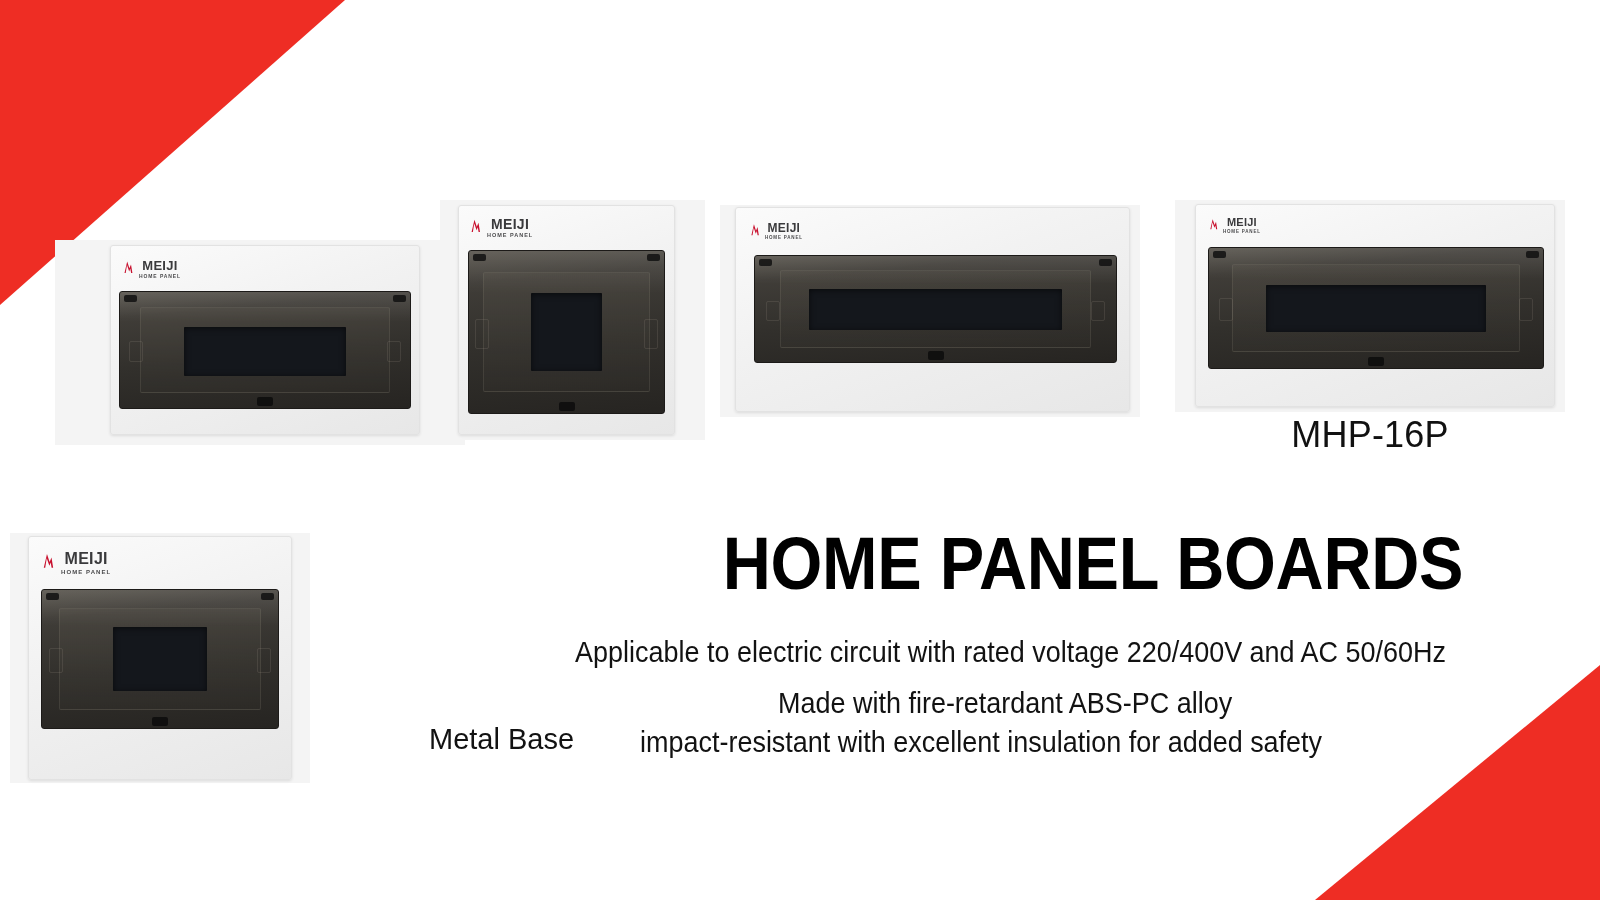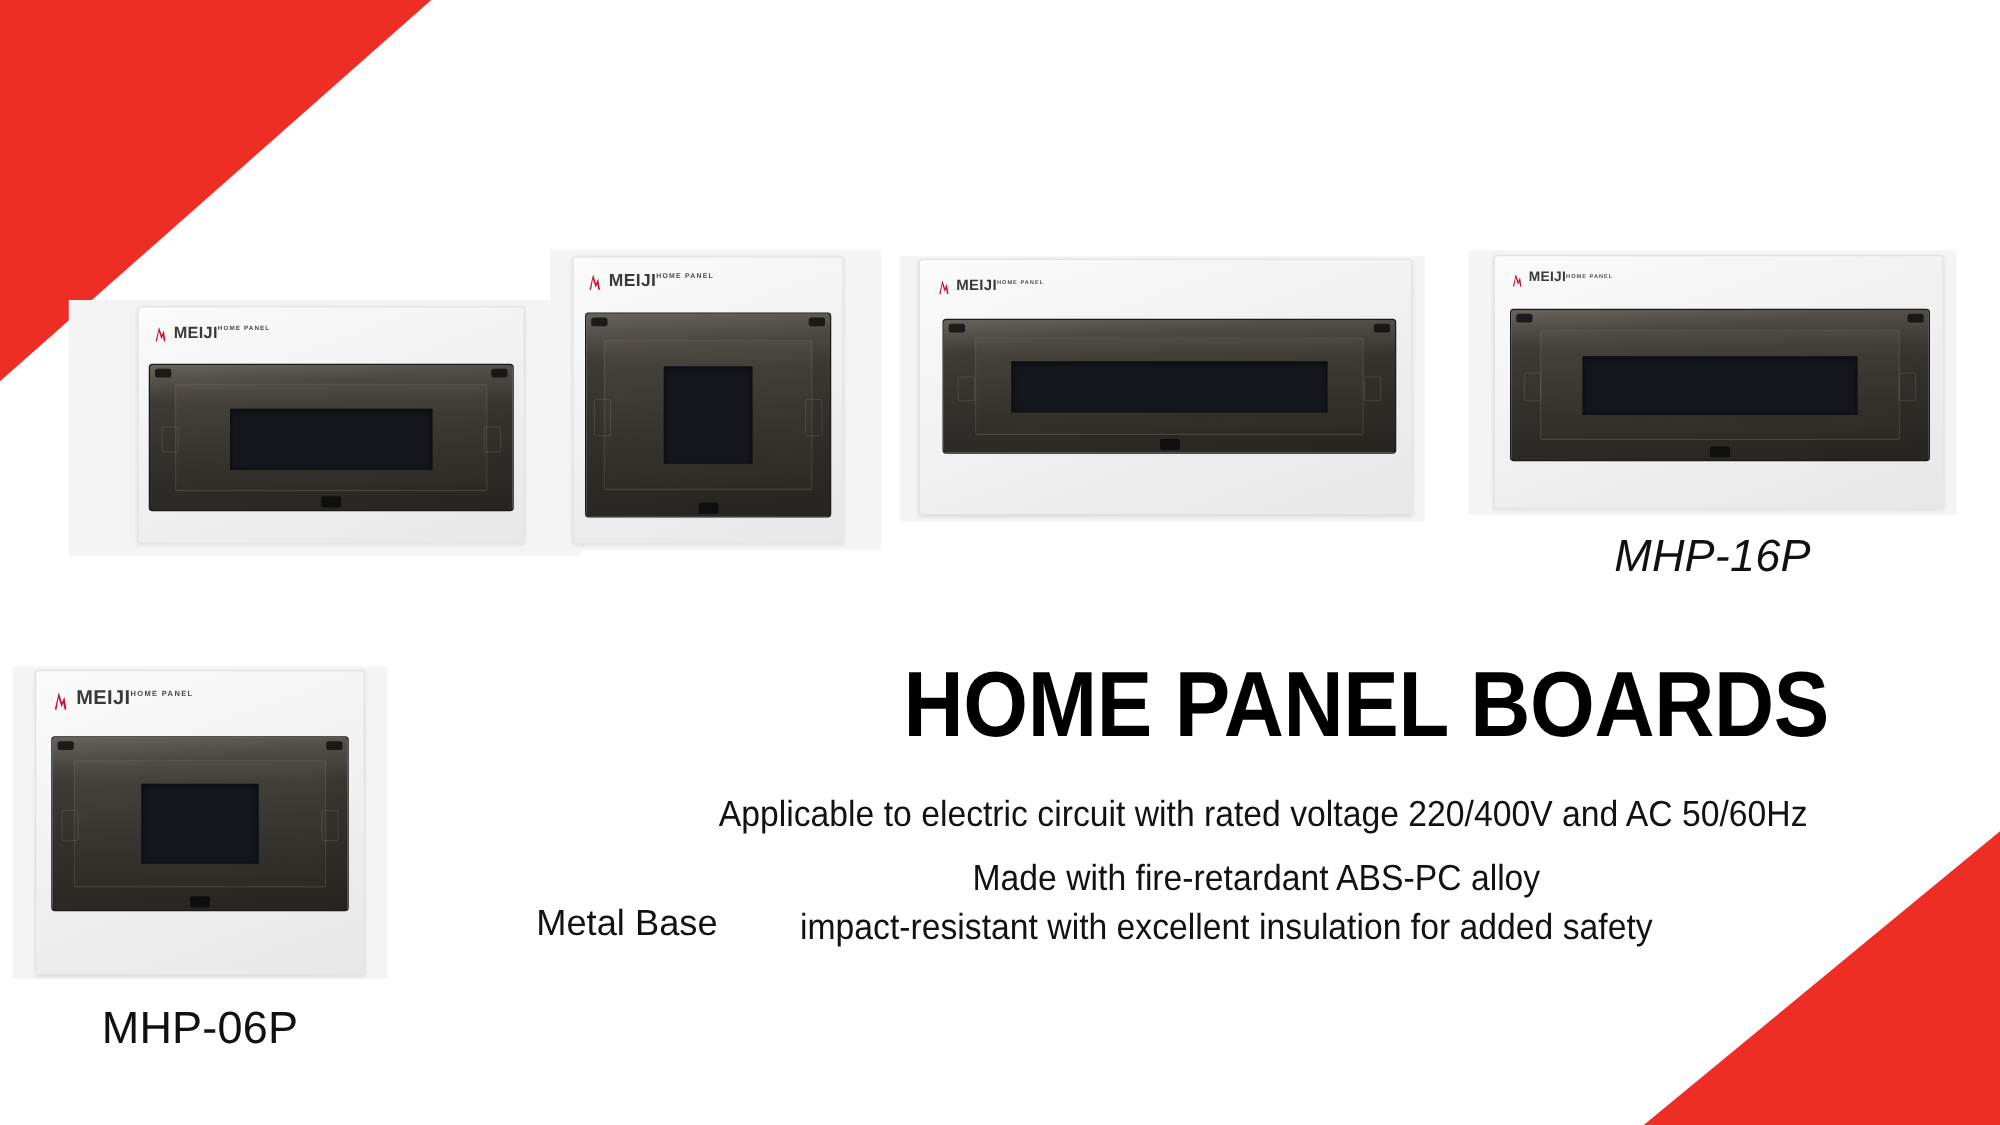--- a/index.html
+++ b/index.html
@@ -60,21 +60,21 @@
     align-items: flex-start;
     line-height: 1;
     white-space: nowrap;
   }
   .brand-mark {
     display: block;
     flex: 0 0 auto;
   }
   .brand-text {
     display: flex;
-    flex-direction: row;
+    flex-direction: column;
     justify-content: center;
     text-align: center;
   }
   .brand-name {
     color: #3a3a3c;
     font-weight: bold;
     letter-spacing: 0.02em;
     line-height: 1;
   }
   .brand-sub {
@@ -310,21 +310,21 @@
           <div class="door-inner-frame"></div>
           <div class="clip left"></div>
           <div class="clip right"></div>
           <div class="din-window" style="left:17%; right:17%; top:31%; bottom:30%;"></div>
           <div class="hinge left"></div>
           <div class="hinge right"></div>
           <div class="latch"></div>
         </div>
       </div>
     </div>
-    <div class="product-label" style="margin-top:12px;font-style:italic;">MHP-16P</div>
+    <div class="product-label" style="margin-top:2px;">MHP-16P</div>
   </div>
 
   <div class="product" style="left:10px; top:533px; width:300px;">
     <div class="product-photo" style="height:250px;">
       <div class="enclosure" style="left:18px; top:3px; right:18px; bottom:3px;">
         <div class="brand" style="left:13px; top:14px;">
           <svg class="brand-mark" width="19" height="19" viewBox="0 0 16 16">
             <path d="M1.5 14 L4.2 2.5 L6.4 9.2 L8.0 5.4 L9.4 14 L8.1 14 L7.3 9.6 L6.2 12.4 L4.0 6.0 L2.7 14 Z" fill="#C8102E"></path>
           </svg>
           <span class="brand-text">
@@ -337,21 +337,20 @@
           <div class="door-inner-frame"></div>
           <div class="clip left"></div>
           <div class="clip right"></div>
           <div class="din-window" style="left:30%; right:30%; top:27%; bottom:27%;"></div>
           <div class="hinge left"></div>
           <div class="hinge right"></div>
           <div class="latch"></div>
         </div>
       </div>
     </div>
-    <div class="product-label" style="margin-top:18px;">MHP-06P</div>
   </div>
 
   <div id="headline">HOME PANEL BOARDS</div>
 
   <div class="spec-line" id="spec-voltage">Applicable to electric circuit with rated voltage 220/400V and AC 50/60Hz</div>
   <div class="spec-line" id="spec-material">Made with fire-retardant ABS-PC alloy</div>
   <div class="spec-line" id="spec-impact">impact-resistant with excellent insulation for added safety</div>
 
   <div class="side-note" id="note-metal-base">Metal Base</div>
 

